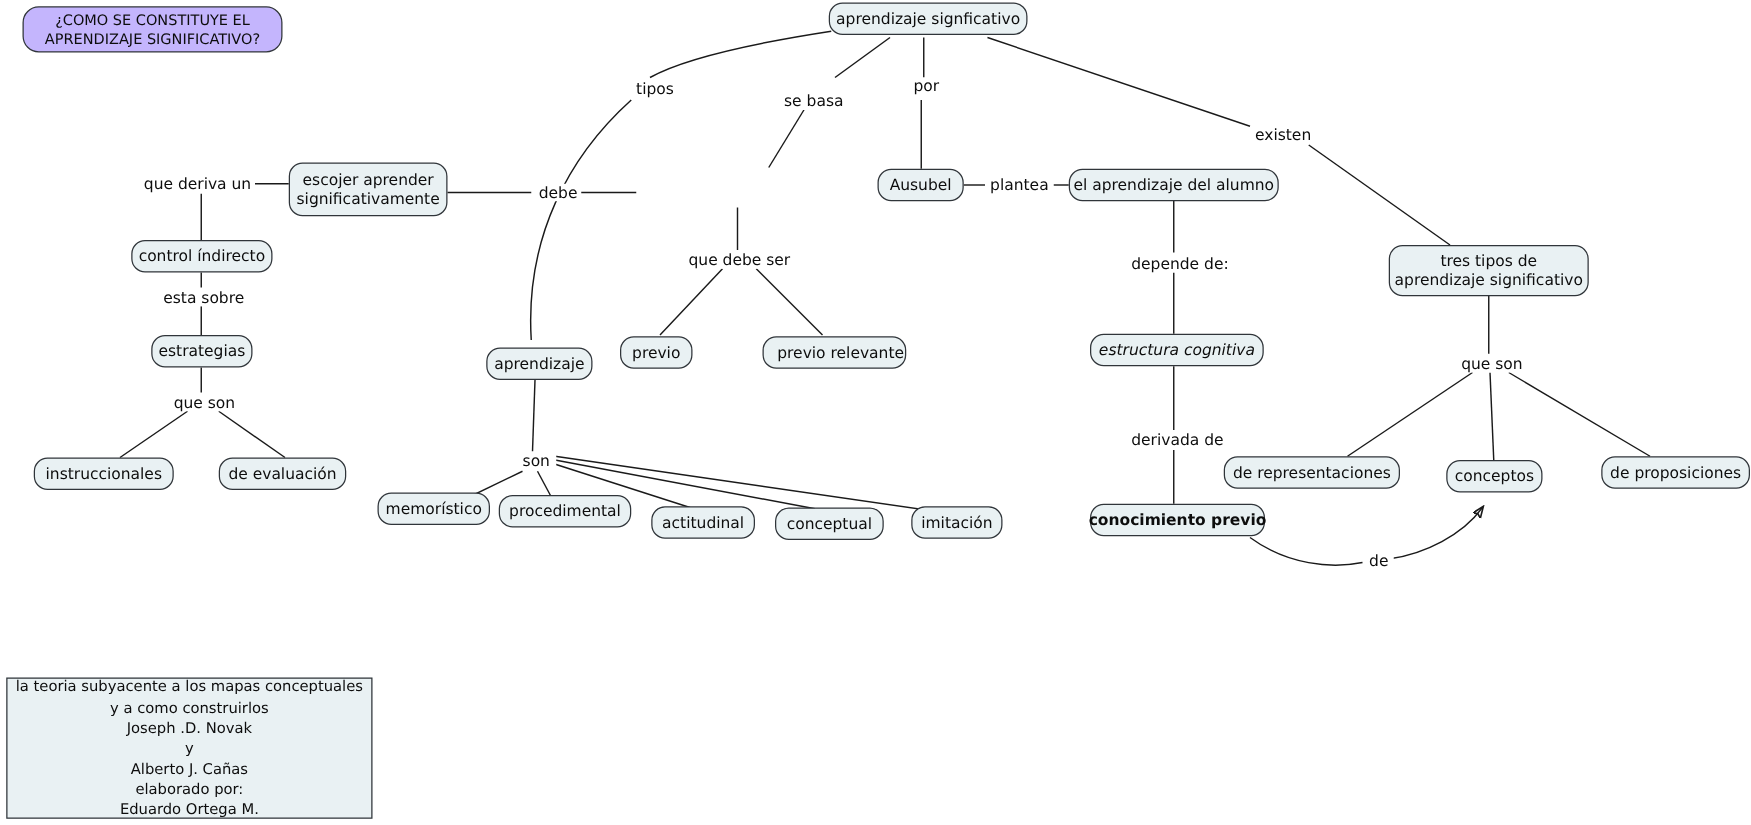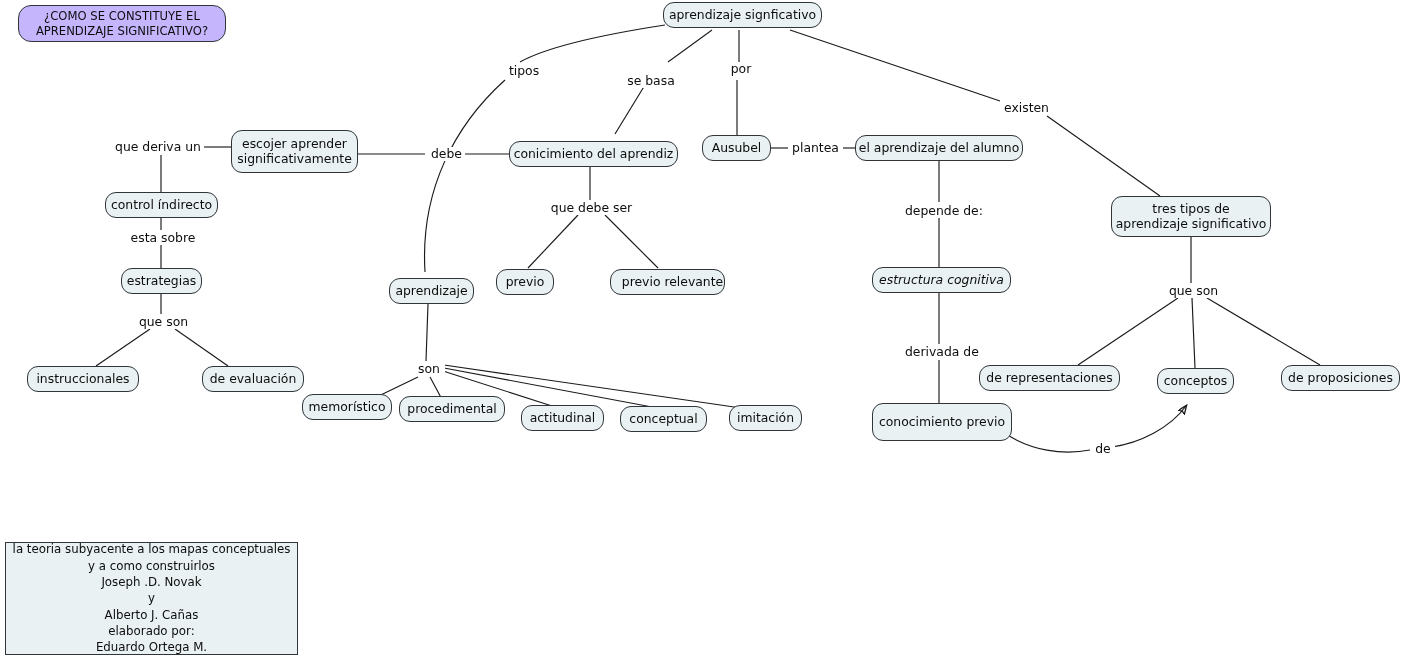--- a/index.html
+++ b/index.html
@@ -159,23 +159,22 @@
 
   <div class="node" style="left:231px; top:130px; width:127px; height:43px;">escojer aprender
 significativamente</div>
 
   <div class="node" style="left:105px; top:192px; width:113px; height:26px;">control índirecto</div>
 
   <div class="node" style="left:121px; top:268px; width:81px; height:26px;">estrategias</div>
 
   <div class="node" style="left:27px; top:366px; width:112px; height:26px;">instruccionales</div>
 
-  <div class="node" style="left:202px; top:366px; width:102px; height:26px;">de evaluación</div>
-
-  <div class="node" style="left:509px; top:141px; width:169px; height:26px;">conicimiento del aprendiz</div>
+  <div class="node" style="left:175px; top:366px; width:102px; height:26px;">de evaluación</div>
+
 
   <div class="node" style="left:496px; top:269px; width:58px; height:26px;">previo</div>
 
   <div class="node" style="left:610px; top:269px; width:115px; height:26px;padding-left:17px;">previo relevante</div>
 
   <div class="node" style="left:389px; top:278px; width:85px; height:26px;">aprendizaje</div>
 
   <div class="node" style="left:302px; top:394px; width:90px; height:26px;">memorístico</div>
 
   <div class="node" style="left:399px; top:396px; width:106px; height:26px;">procedimental</div>
@@ -185,21 +184,21 @@
   <div class="node" style="left:620px; top:406px; width:87px; height:26px;">conceptual</div>
 
   <div class="node" style="left:729px; top:405px; width:73px; height:26px;">imitación</div>
 
   <div class="node" style="left:702px; top:135px; width:69px; height:26px;">Ausubel</div>
 
   <div class="node" style="left:855px; top:135px; width:168px; height:26px;">el aprendizaje del alumno</div>
 
   <div class="node" style="left:872px; top:267px; width:139px; height:26px;font-style:italic;">estructura cognitiva</div>
 
-  <div class="node" style="left:872px; top:403px; width:140px; height:38px;">conocimiento previo</div>
+  <div class="node" style="left:872px; top:403px; width:140px; height:26px;font-weight:bold;">conocimiento previo</div>
 
   <div class="node" style="left:1111px; top:196px; width:160px; height:41px;">tres tipos de
 aprendizaje significativo</div>
 
   <div class="node" style="left:979px; top:365px; width:141px; height:26px;">de representaciones</div>
 
   <div class="node" style="left:1157px; top:368px; width:77px; height:26px;">conceptos</div>
 
   <div class="node" style="left:1281px; top:365px; width:119px; height:26px;">de proposiciones</div>
 

